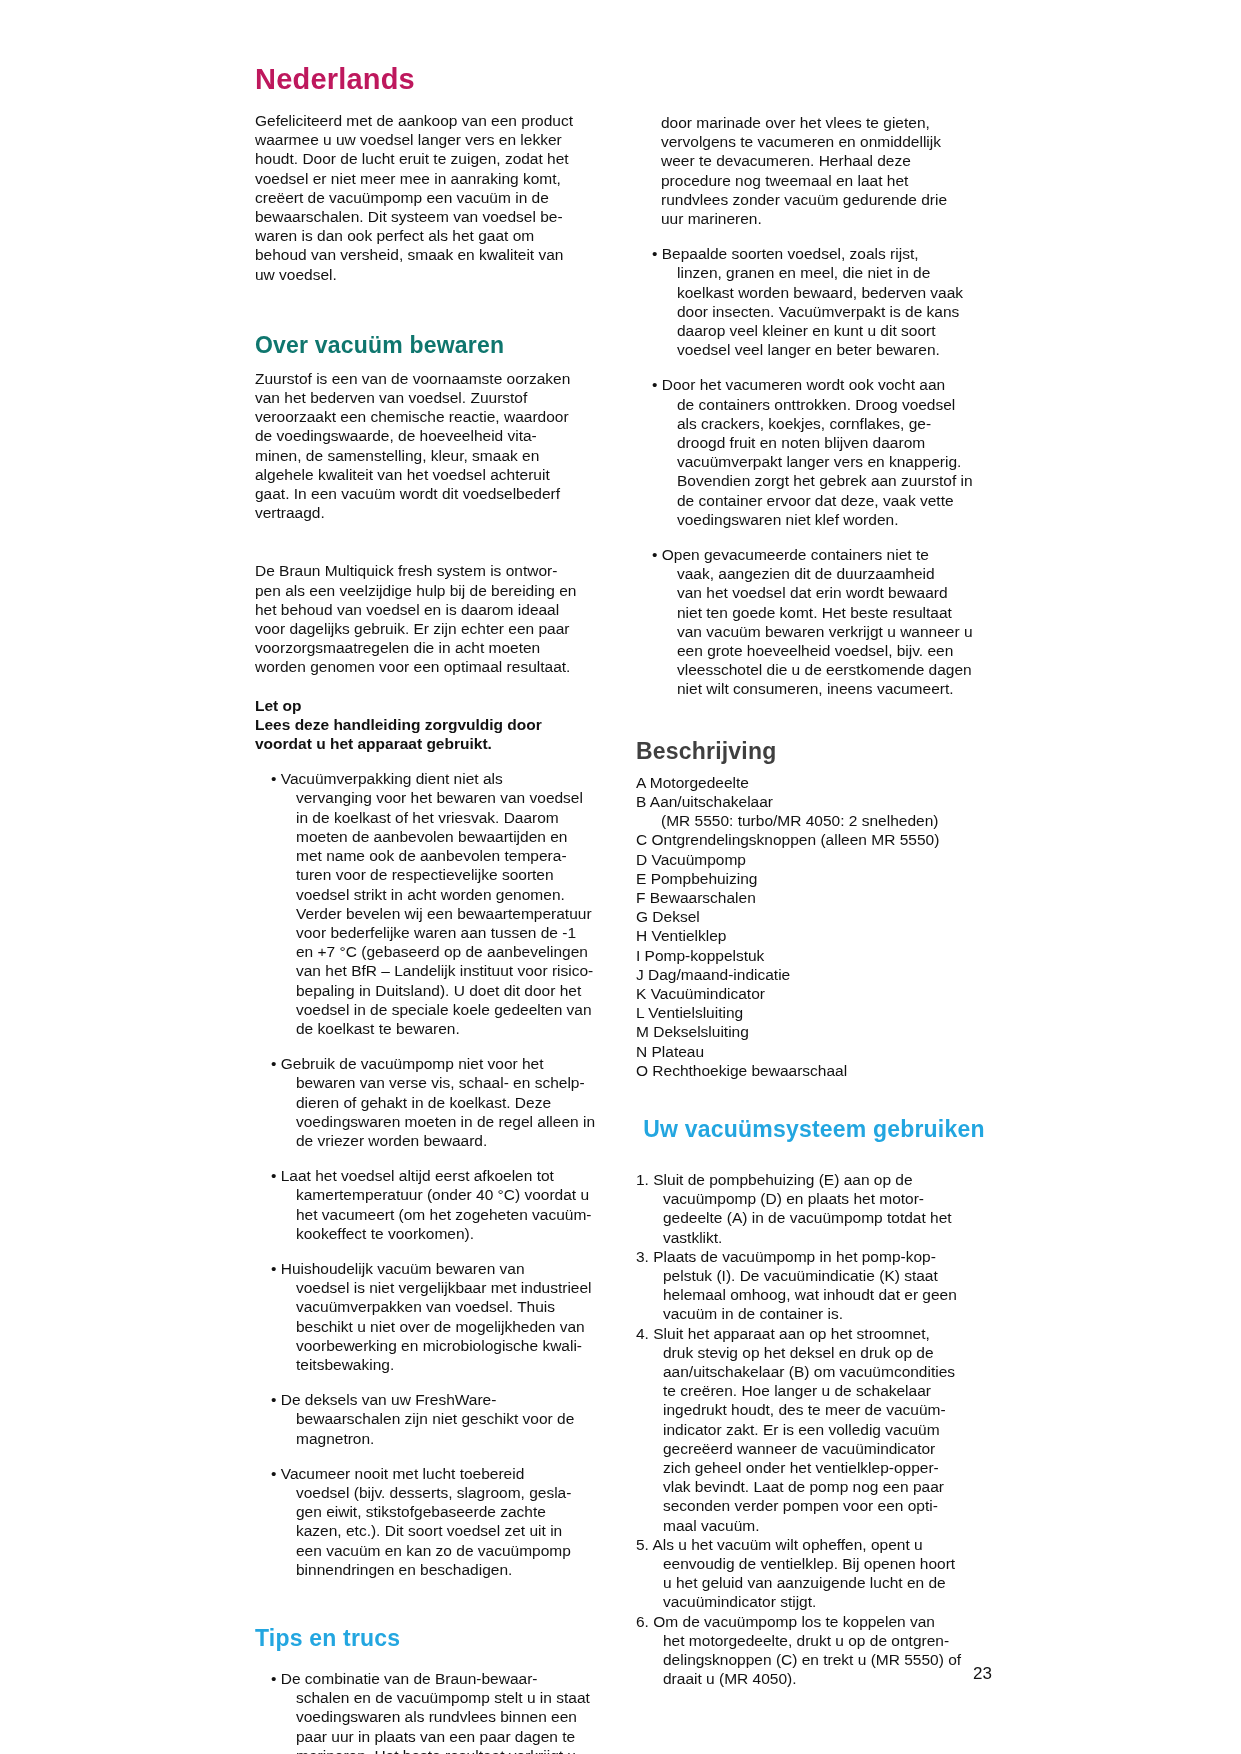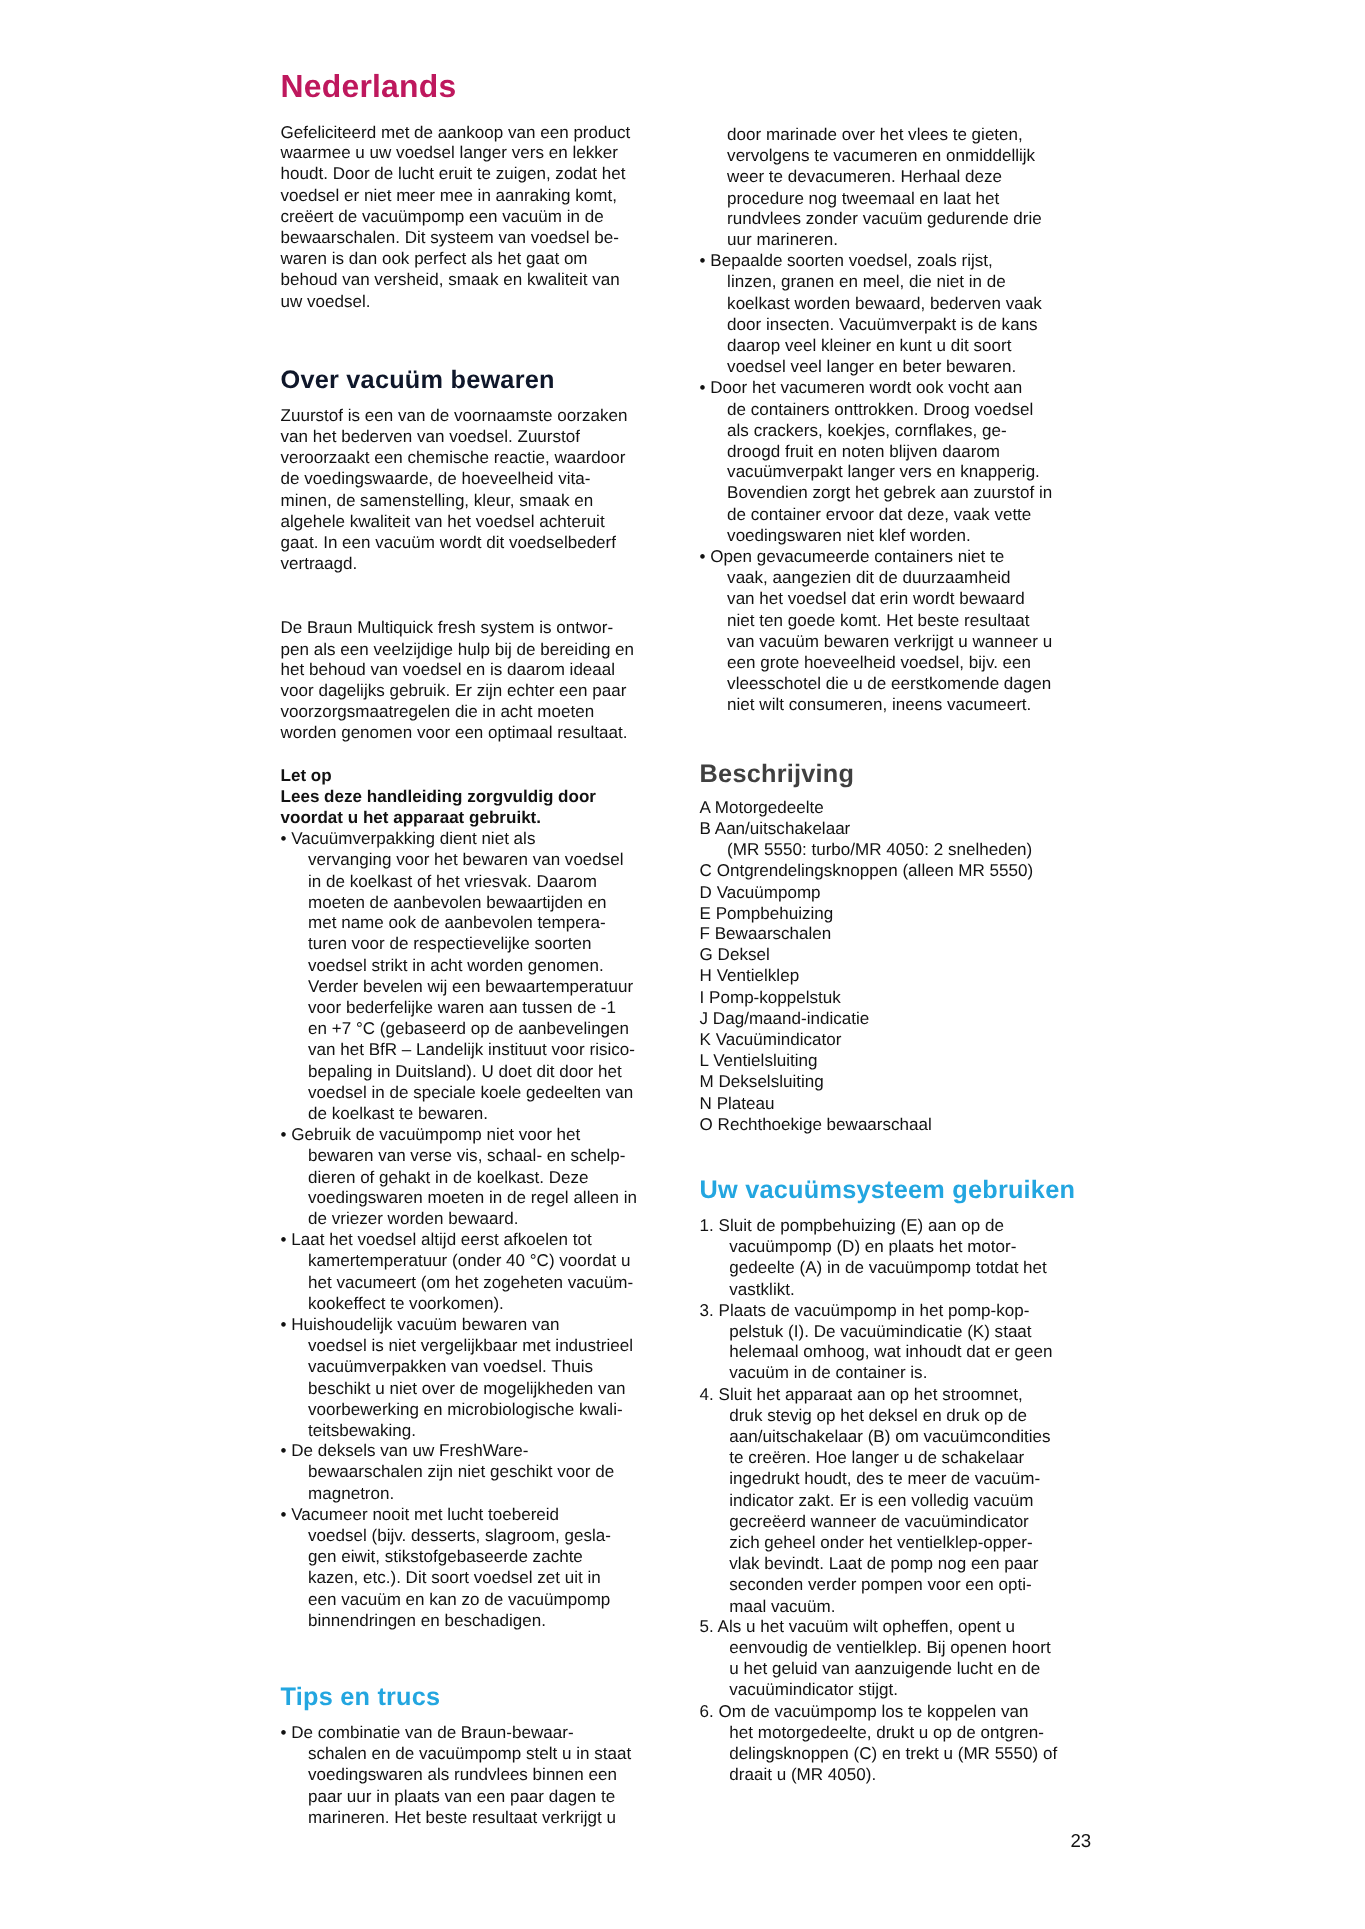--- a/index.html
+++ b/index.html
@@ -19,27 +19,27 @@
     font-size:29px;font-weight:bold;line-height:34px;
     margin:0 0 15px 0;letter-spacing:0.2px;
   }
   .h2{
     font-size:23px;font-weight:bold;line-height:30px;
     margin:0;letter-spacing:0.2px;
   }
   .h-over{margin:46px 0 9px 0;}
   .h-tips{margin:44px 0 9px 0;}
   .h-beschrijving{margin:37px 0 7px 0;}
-  .h-gebruik{margin:34px 0 9px 0;}
+  .h-gebruik{margin:34px 0 26px 0;text-align:center;}
 
   .para{white-space:pre-line;margin:0;}
   .p-braun{margin-top:39px;}
   .note-title{margin-top:19px;font-weight:bold;}
   .bold{font-weight:bold;}
-  .hang{padding-left:25px;text-indent:-25px;white-space:pre-line;margin:0;}
+  .hang{padding-left:25px;text-indent:-25px;white-space:pre-line;margin:16px;}
   .cont{padding-left:25px;white-space:pre-line;margin:0;}
   .desc-item{padding-left:25px;text-indent:-25px;white-space:pre-line;margin:0;}
   .step{padding-left:27px;text-indent:-27px;white-space:pre-line;margin:0;}
 
   .page-number{
     position:absolute;left:636px;top:1664px;width:356px;
     text-align:right;font-size:17px;line-height:19.2px;
   }
 </style>
 </head>
@@ -53,21 +53,21 @@
     <p class="para">Gefeliciteerd met de aankoop van een product
 waarmee u uw voedsel langer vers en lekker
 houdt. Door de lucht eruit te zuigen, zodat het
 voedsel er niet meer mee in aanraking komt,
 creëert de vacuümpomp een vacuüm in de
 bewaarschalen. Dit systeem van voedsel be-
 waren is dan ook perfect als het gaat om
 behoud van versheid, smaak en kwaliteit van
 uw voedsel.</p>
 
-    <div class="h2 accent h-over" style="color: #0f172a;">Over vacuüm bewaren</div>
+    <div class="h2 accent h-over" style="color: #0f766e;">Over vacuüm bewaren</div>
     <p class="para">Zuurstof is een van de voornaamste oorzaken
 van het bederven van voedsel. Zuurstof
 veroorzaakt een chemische reactie, waardoor
 de voedingswaarde, de hoeveelheid vita-
 minen, de samenstelling, kleur, smaak en
 algehele kwaliteit van het voedsel achteruit
 gaat. In een vacuüm wordt dit voedselbederf
 vertraagd.</p>
 
     <p class="para p-braun">De Braun Multiquick fresh system is ontwor-

